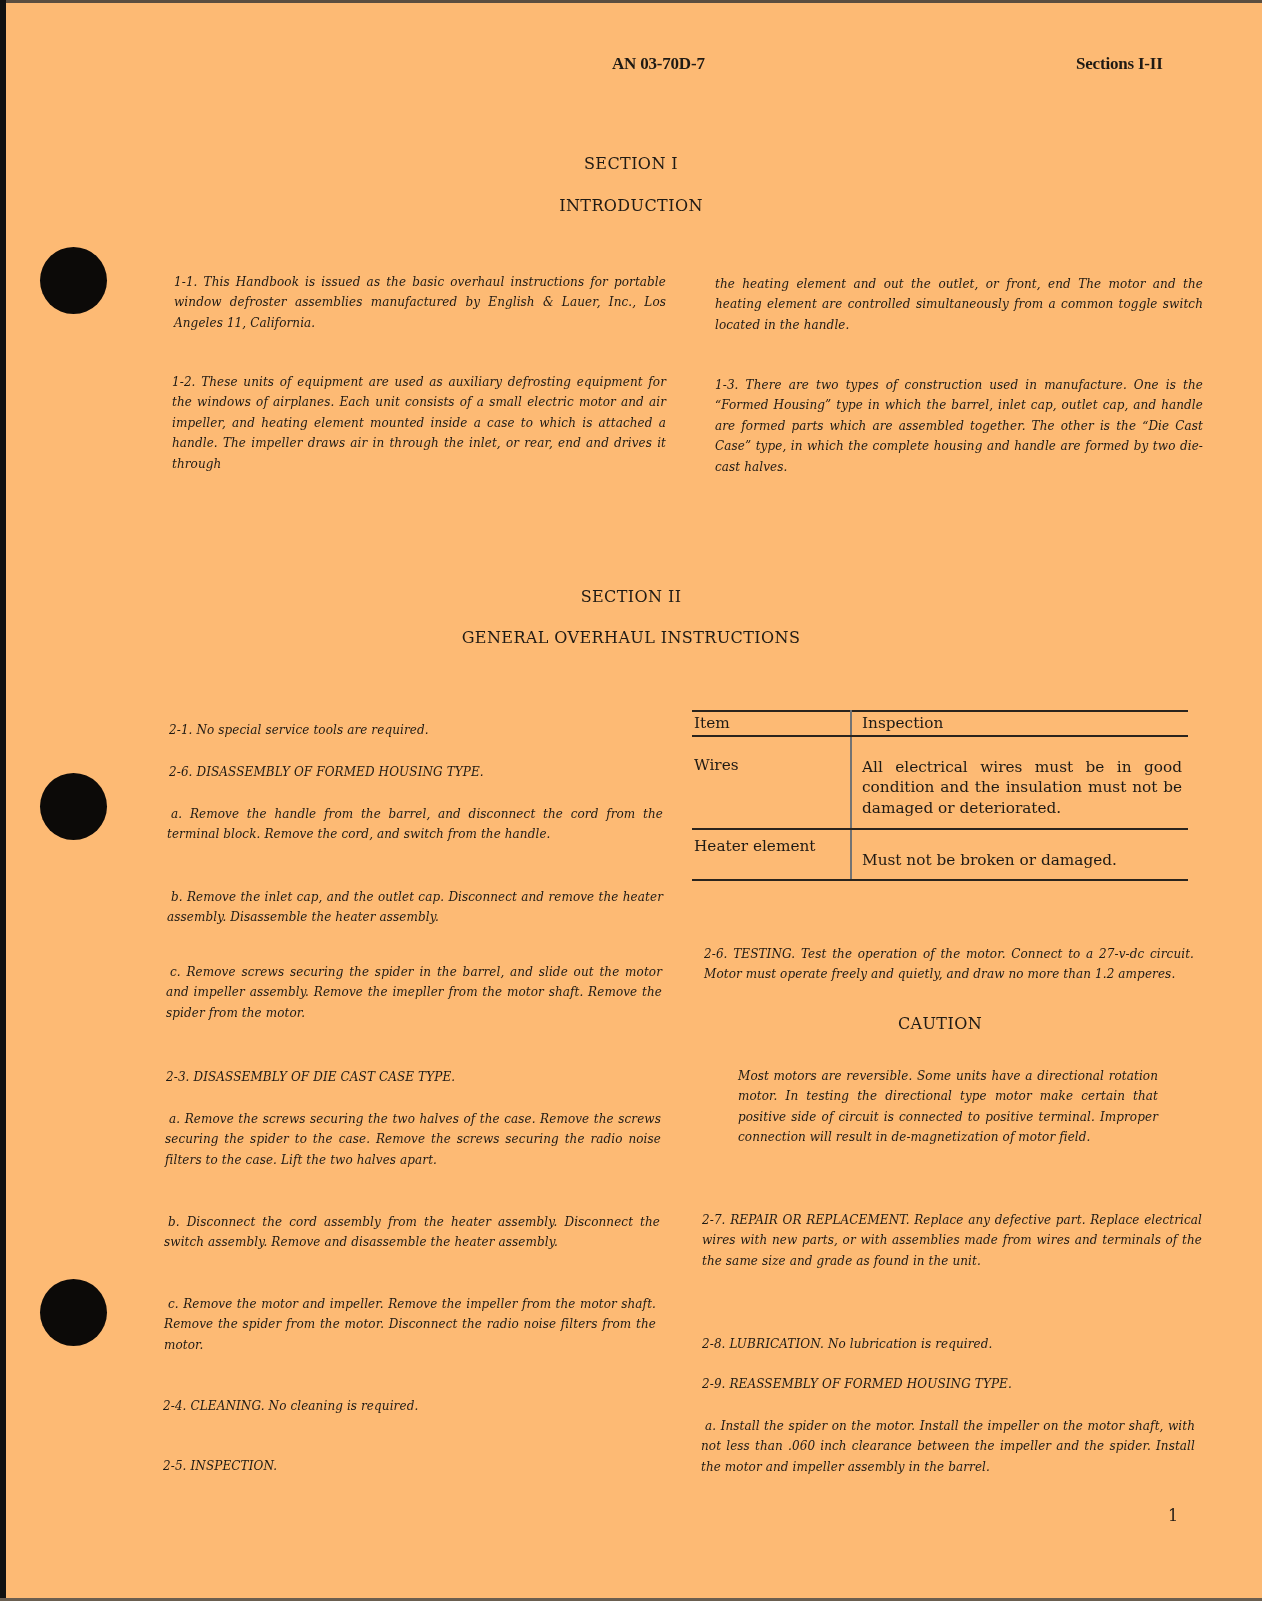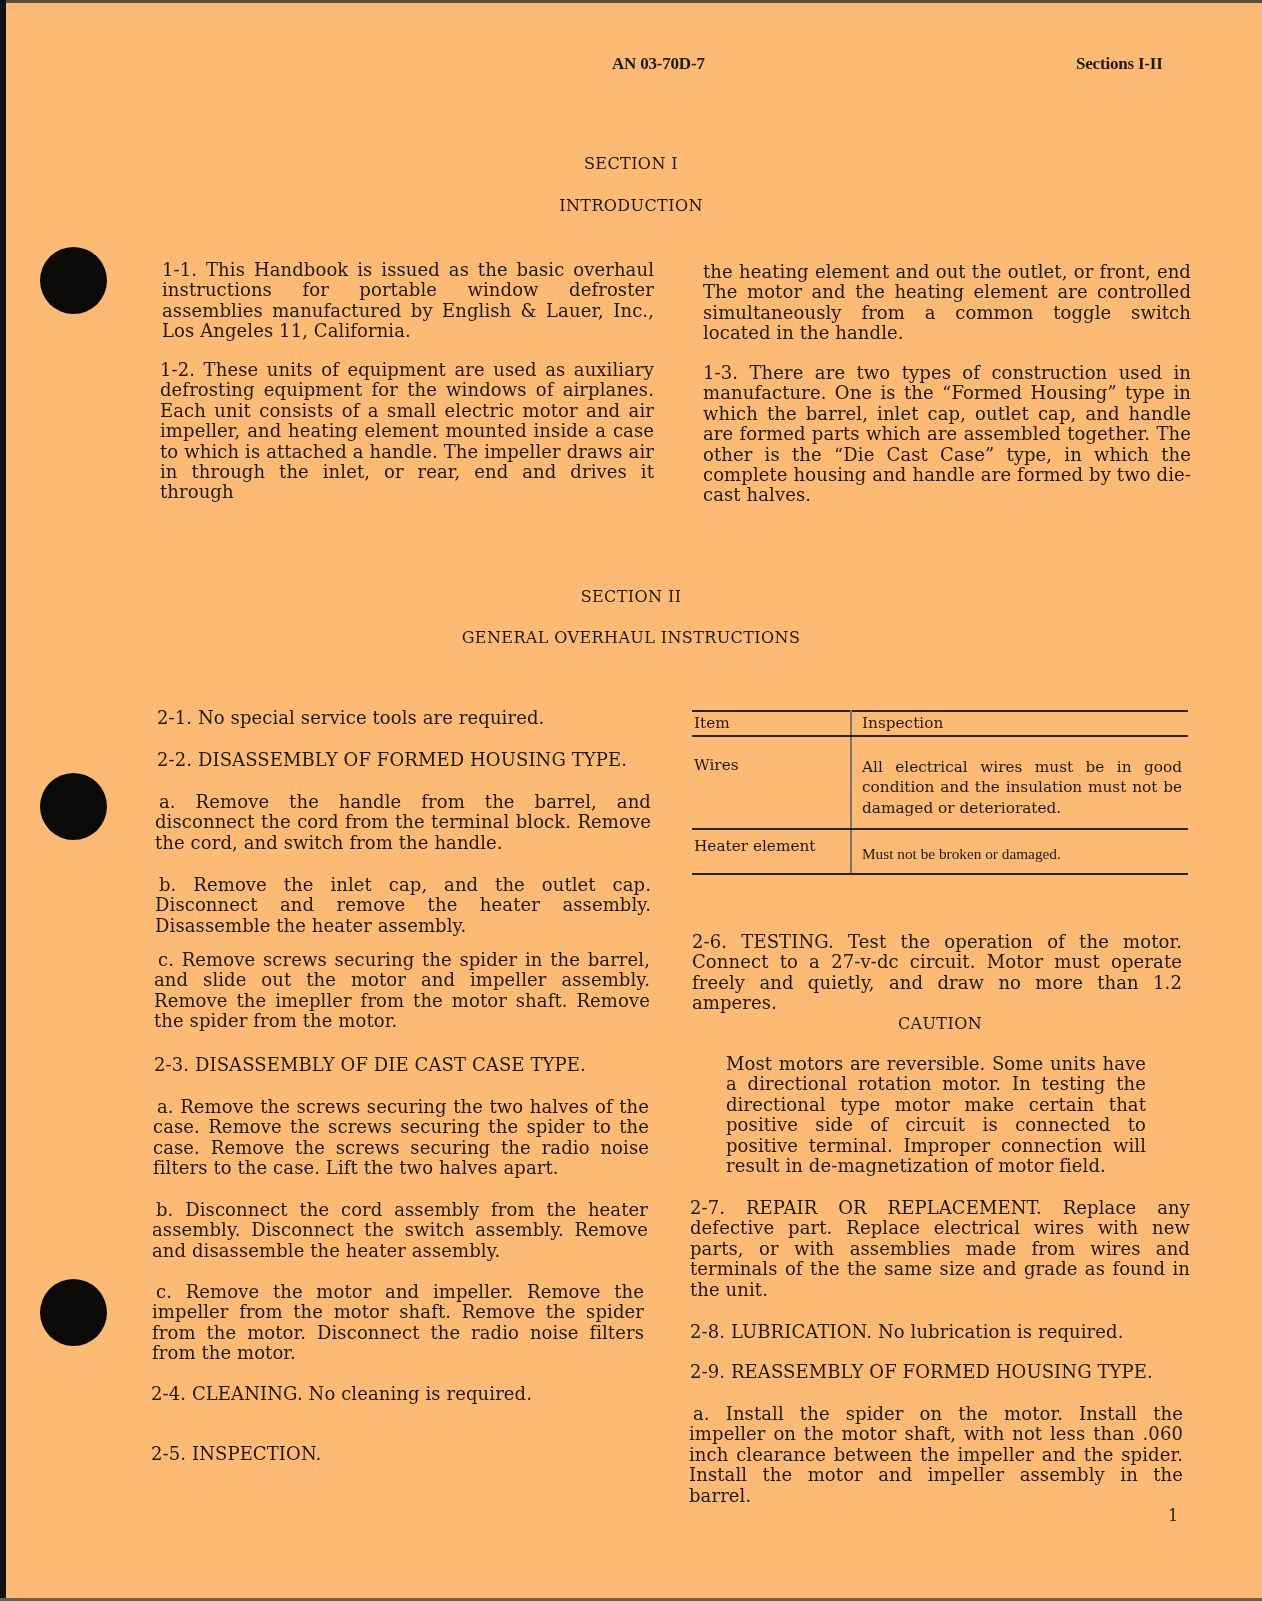--- a/index.html
+++ b/index.html
@@ -21,21 +21,21 @@
       background: #0c0a08;
     }
     .hdr {
       position: absolute; top: 54px; font-size: 17px; font-family: "Liberation Serif", serif;
       font-weight: bold; letter-spacing: -0.2px;
     }
     .sec-title {
       position: absolute; left: 0; width: 1262px; text-align: center;
       font-size: 16px; letter-spacing: 0.4px;
     }
-    .para { position: absolute; font-size: 18px; line-height: 20.4px; text-align: justify; letter-spacing: 0.1px; margin: 0; }
+    .para { position: absolute; font-size: 12px; line-height: 20.4px; text-align: justify; letter-spacing: 0.1px; margin: 12px; font-style: italic; }
     .para.noj { text-align: left; }
     .subi { text-indent: 4px; }
     table.insp {
       position: absolute; left: 692px; top: 710px; width: 496px;
       border-collapse: collapse; font-size: 15.3px; line-height: 20.4px;
     }
     table.insp td, table.insp th {
       font-weight: normal; text-align: left; vertical-align: top;
       padding: 0 6px 0 2px;
     }
@@ -66,21 +66,21 @@
 
   <p class="para" style="left:162px; top:260px; width:492px;">1-1. This Handbook is issued as the basic overhaul instructions for portable window defroster assemblies manufactured by English &amp; Lauer, Inc., Los Angeles 11, California.</p>
   <p class="para" style="left:160px; top:360px; width:494px;">1-2. These units of equipment are used as auxiliary defrosting equipment for the windows of airplanes. Each unit consists of a small electric motor and air impeller, and heating element mounted inside a case to which is attached a handle. The impeller draws air in through the inlet, or rear, end and drives it through</p>
   <p class="para" style="left:703px; top:262px; width:488px;">the heating element and out the outlet, or front, end The motor and the heating element are controlled simultaneously from a common toggle switch located in the handle.</p>
   <p class="para" style="left:703px; top:363px; width:488px;">1-3. There are two types of construction used in manufacture. One is the “Formed Housing” type in which the barrel, inlet cap, outlet cap, and handle are formed parts which are assembled together. The other is the “Die Cast Case” type, in which the complete housing and handle are formed by two die-cast halves.</p>
 
   <div class="sec-title" style="top:587px;">SECTION II</div>
   <div class="sec-title" style="top:628px;">GENERAL OVERHAUL INSTRUCTIONS</div>
 
   <p class="para noj" style="left:157px; top:708px; width:500px;">2-1. No special service tools are required.</p>
-  <p class="para noj" style="left:157px; top:750px; width:500px;">2-2. DISASSEMBLY OF FORMED HOUSING TYPE.</p>
+  <p class="para noj" style="left:157px; top:750px; width:500px;">2-6. DISASSEMBLY OF FORMED HOUSING TYPE.</p>
   <p class="para subi" style="left:155px; top:792px; width:496px;">a. Remove the handle from the barrel, and disconnect the cord from the terminal block. Remove the cord, and switch from the handle.</p>
   <p class="para subi" style="left:155px; top:875px; width:496px;">b. Remove the inlet cap, and the outlet cap. Disconnect and remove the heater assembly. Disassemble the heater assembly.</p>
   <p class="para subi" style="left:154px; top:950px; width:496px;">c. Remove screws securing the spider in the barrel, and slide out the motor and impeller assembly. Remove the imepller from the motor shaft. Remove the spider from the motor.</p>
   <p class="para noj" style="left:154px; top:1055px; width:500px;">2-3. DISASSEMBLY OF DIE CAST CASE TYPE.</p>
   <p class="para subi" style="left:153px; top:1097px; width:496px;">a. Remove the screws securing the two halves of the case. Remove the screws securing the spider to the case. Remove the screws securing the radio noise filters to the case. Lift the two halves apart.</p>
   <p class="para subi" style="left:152px; top:1200px; width:496px;">b. Disconnect the cord assembly from the heater assembly. Disconnect the switch assembly. Remove and disassemble the heater assembly.</p>
   <p class="para subi" style="left:152px; top:1282px; width:492px;">c. Remove the motor and impeller. Remove the impeller from the motor shaft. Remove the spider from the motor. Disconnect the radio noise filters from the motor.</p>
   <p class="para noj" style="left:151px; top:1384px; width:500px;">2-4. CLEANING. No cleaning is required.</p>
   <p class="para noj" style="left:151px; top:1444px; width:500px;">2-5. INSPECTION.</p>
 
@@ -91,21 +91,21 @@
         <th class="c2">Inspection</th>
       </tr>
     </thead>
     <tbody>
       <tr>
         <td class="c1" style="padding-top:18px; padding-bottom:10px;">Wires</td>
         <td class="c2" style="padding-top:20px; padding-bottom:10px;">All electrical wires must be in good condition and the insulation must not be damaged or deteriorated.</td>
       </tr>
       <tr>
         <td class="c1" style="padding-top:6px; padding-bottom:10px;">Heater element</td>
-        <td class="c2" style="padding-top:14px; padding-bottom:8px;font-family:Liberation Serif, serif;">Must not be broken or damaged.</td>
+        <td class="c2" style="padding-top:20px; padding-bottom:8px;">Must not be broken or damaged.</td>
       </tr>
     </tbody>
   </table>
 
   <p class="para" style="left:692px; top:932px; width:490px;">2-6. TESTING. Test the operation of the motor. Connect to a 27-v-dc circuit. Motor must operate freely and quietly, and draw no more than 1.2 amperes.</p>
 
   <div class="caution-title">CAUTION</div>
   <p class="para" style="left:726px; top:1054px; width:420px;">Most motors are reversible. Some units have a directional rotation motor. In testing the directional type motor make certain that positive side of circuit is connected to positive terminal. Improper connection will result in de-magnetization of motor field.</p>
 
   <p class="para" style="left:690px; top:1198px; width:500px;">2-7. REPAIR OR REPLACEMENT. Replace any defective part. Replace electrical wires with new parts, or with assemblies made from wires and terminals of the the same size and grade as found in the unit.</p>

